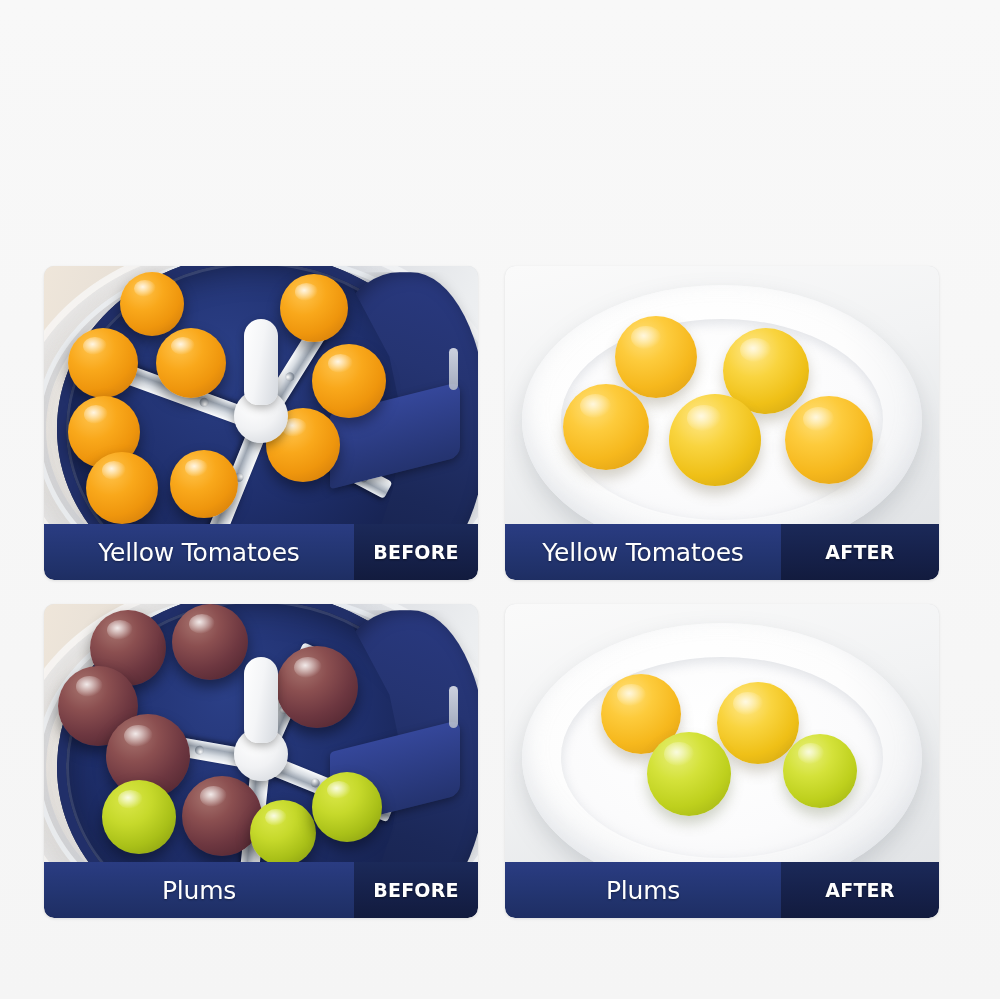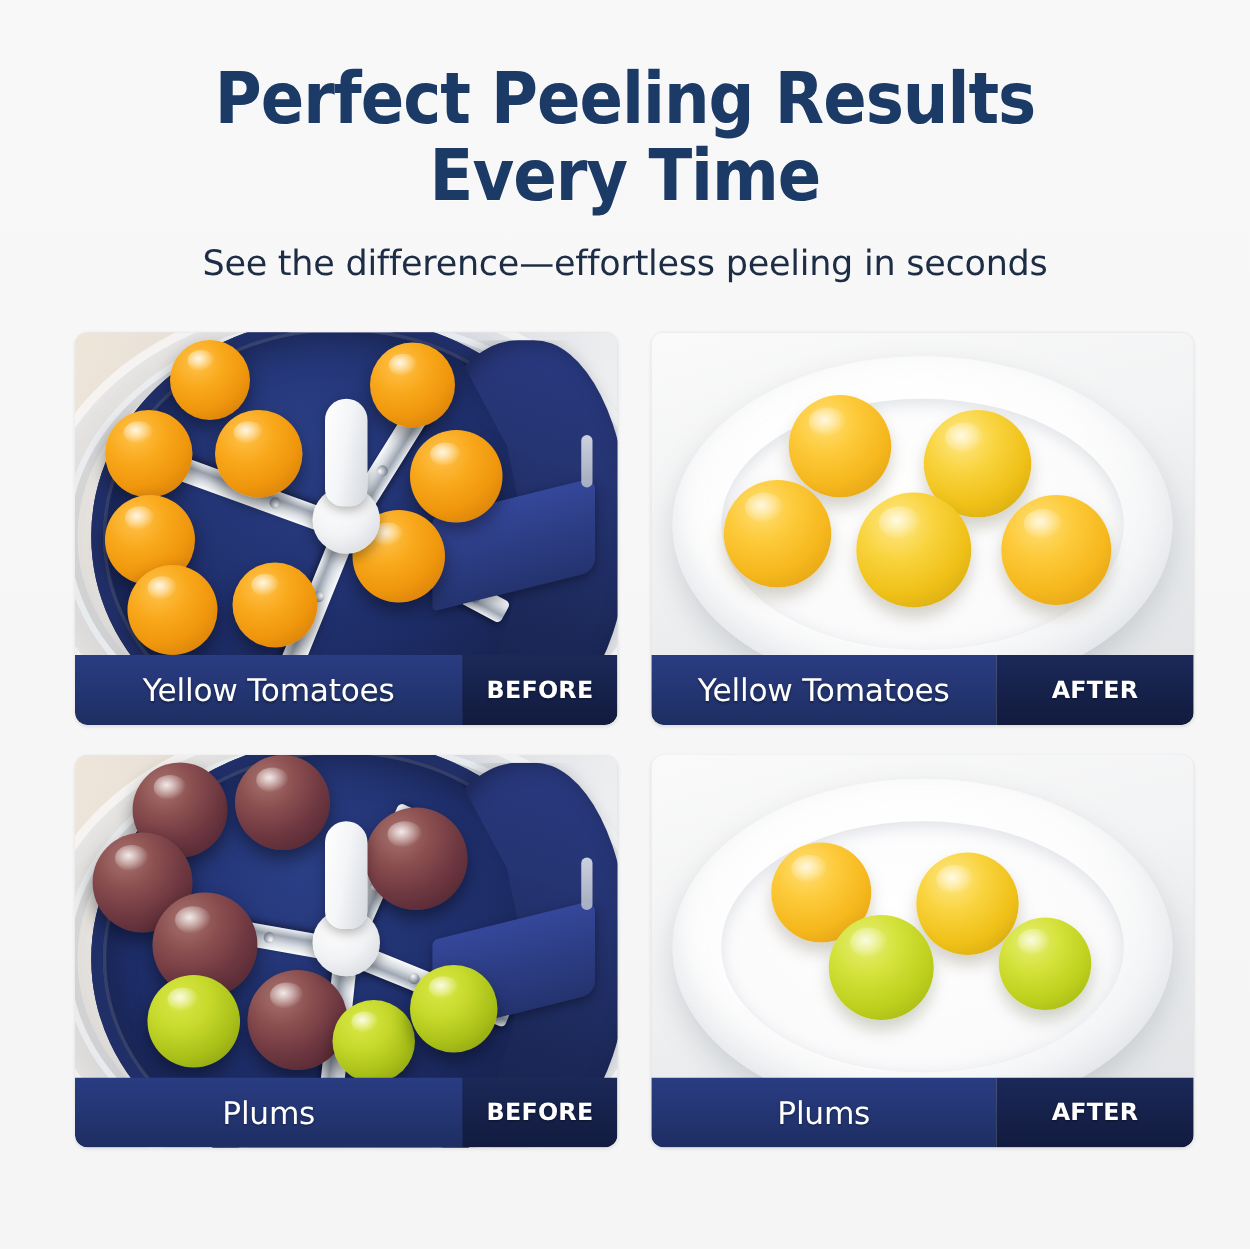--- a/index.html
+++ b/index.html
@@ -48,21 +48,21 @@
     line-height: 34px;
     color: #1e2d46;
     font-family: "DejaVu Sans", sans-serif;
     font-weight: 400;
     letter-spacing: -0.2px;
   }
 
   
   .grid {
     position: absolute;
-    left: 60px;
+    left: 44px;
     top: 266px;
     width: 895px;
     display: grid;
     grid-template-columns: 434px 434px;
     grid-template-rows: 314px 314px;
     column-gap: 27px;
     row-gap: 24px;
   }
 
   .card {
@@ -333,27 +333,20 @@
     letter-spacing: 0.2px;
     text-shadow: 0 1px 2px rgba(0,0,0,0.45);
   }
   .card.after .label-stage { flex-basis: 158px; }
 </style>
 </head>
 <body>
 
 <div class="page">
 
-  <div class="header">
-    <h1 class="title">
-      <span class="title-line">Perfect Peeling Results</span>
-      <span class="title-line">Every Time</span>
-    </h1>
-    <p class="subtitle">See the difference—effortless peeling in seconds</p>
-  </div>
 
   <div class="grid">
 
     <div class="card before">
       <div class="photo">
         <div class="scene-device">
           <div class="drum-outer"></div>
           <div class="drum-ring"></div>
           <div class="bowl"></div>
           <div class="bowl-rim"></div>

